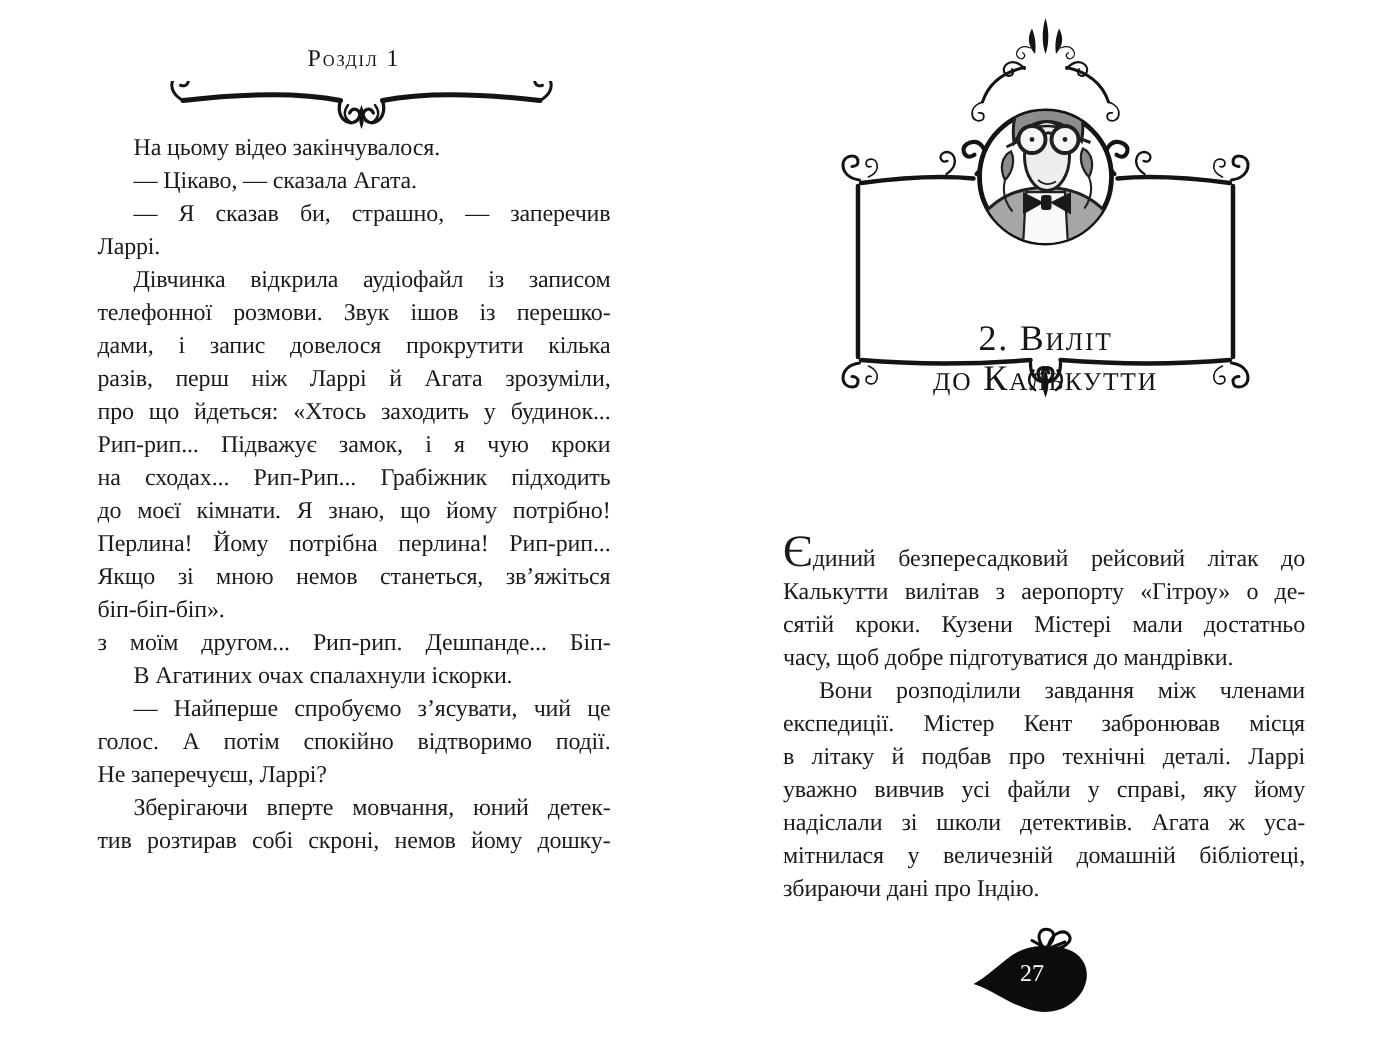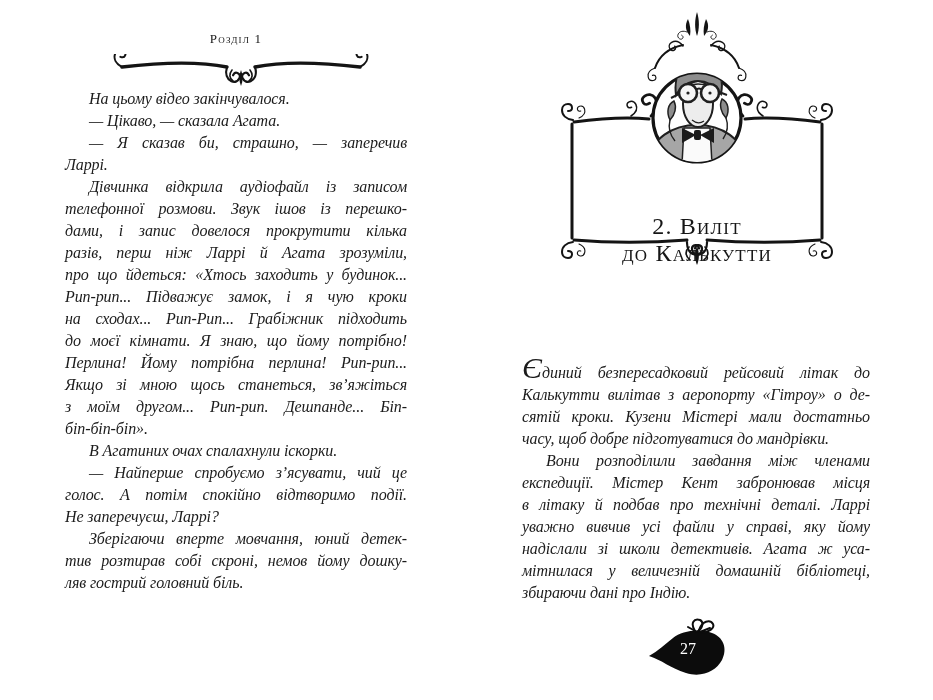--- a/index.html
+++ b/index.html
@@ -2,24 +2,24 @@
 <html><head>
 <meta charset="utf-8">
 <style>
   html,body{margin:0;padding:0;background:#fff;}
   .spread{
     position:relative;width:933px;height:700px;background:#ffffff;overflow:hidden;
     font-family:"Liberation Serif","DejaVu Serif",serif;color:#1b1b1b;
   }
   .abs{position:absolute;}
   .chapter-label{
-    font-variant:small-caps;font-size:13px;letter-spacing:1.2px;text-align:center;color:#161616;
+    font-variant:small-caps;font-size:16px;letter-spacing:1.2px;text-align:center;color:#161616;
   }
   .bodytext{font-size:16px;line-height:22px;letter-spacing:-0.1px;}
-  .line{text-align:justify;text-align-last:justify;font-style:italic;}
+  .line{text-align:justify;text-align-last:justify;}
   .line.last{text-align-last:left;}
   .line.indent{text-indent:24px;}
   .dropcap{font-size:30px;line-height:0;letter-spacing:0;}
   .chapter-title{
     font-variant:small-caps;font-size:24px;line-height:27px;letter-spacing:1.2px;
     text-align:center;color:#161616;margin-top:36px;
   }
   svg{display:block;}
 </style>
 </head>
@@ -52,30 +52,29 @@
       <div class="line last">Ларрі.</div>
       <div class="line indent">Дівчинка відкрила аудіофайл із записом</div>
       <div class="line">телефонної розмови. Звук ішов із перешко-</div>
       <div class="line">дами, і запис довелося прокрутити кілька</div>
       <div class="line">разів, перш ніж Ларрі й Агата зрозуміли,</div>
       <div class="line">про що йдеться: «Хтось заходить у будинок...</div>
       <div class="line">Рип-рип... Підважує замок, і я чую кроки</div>
       <div class="line">на сходах... Рип-Рип... Грабіжник підходить</div>
       <div class="line">до моєї кімнати. Я знаю, що йому потрібно!</div>
       <div class="line">Перлина! Йому потрібна перлина! Рип-рип...</div>
-      <div class="line">Якщо зі мною щось станеться, зв’яжіться</div>
+      <div class="line">Якщо зі мною немов станеться, зв’яжіться</div>
+      <div class="line last">біп-біп-біп».</div>
       <div class="line">з моїм другом... Рип-рип. Дешпанде... Біп-</div>
-      <div class="line last">біп-біп-біп».</div>
       <div class="line last indent">В Агатиних очах спалахнули іскорки.</div>
       <div class="line indent">— Найперше спробуємо з’ясувати, чий це</div>
       <div class="line">голос. А потім спокійно відтворимо події.</div>
       <div class="line last">Не заперечуєш, Ларрі?</div>
       <div class="line indent">Зберігаючи вперте мовчання, юний детек-</div>
       <div class="line">тив розтирав собі скроні, немов йому дошку-</div>
-      <div class="line last">ляв гострий головний біль.</div>
     </div>
 
   <svg class="abs" style="left:549px;top:6px" width="296" height="268" viewBox="0 0 296 268">
     <defs>
       <path id="curl" d="M0 0 C7 -1 11 -5 11 -10 C11 -14 8 -16 5 -16 C2 -16 1 -14 1 -12 C1 -10 3 -9 5 -9" fill="none"></path>
       <clipPath id="medclip">
           <circle cx="148" cy="112" r="44"></circle>
         </clipPath>
     </defs>
 

